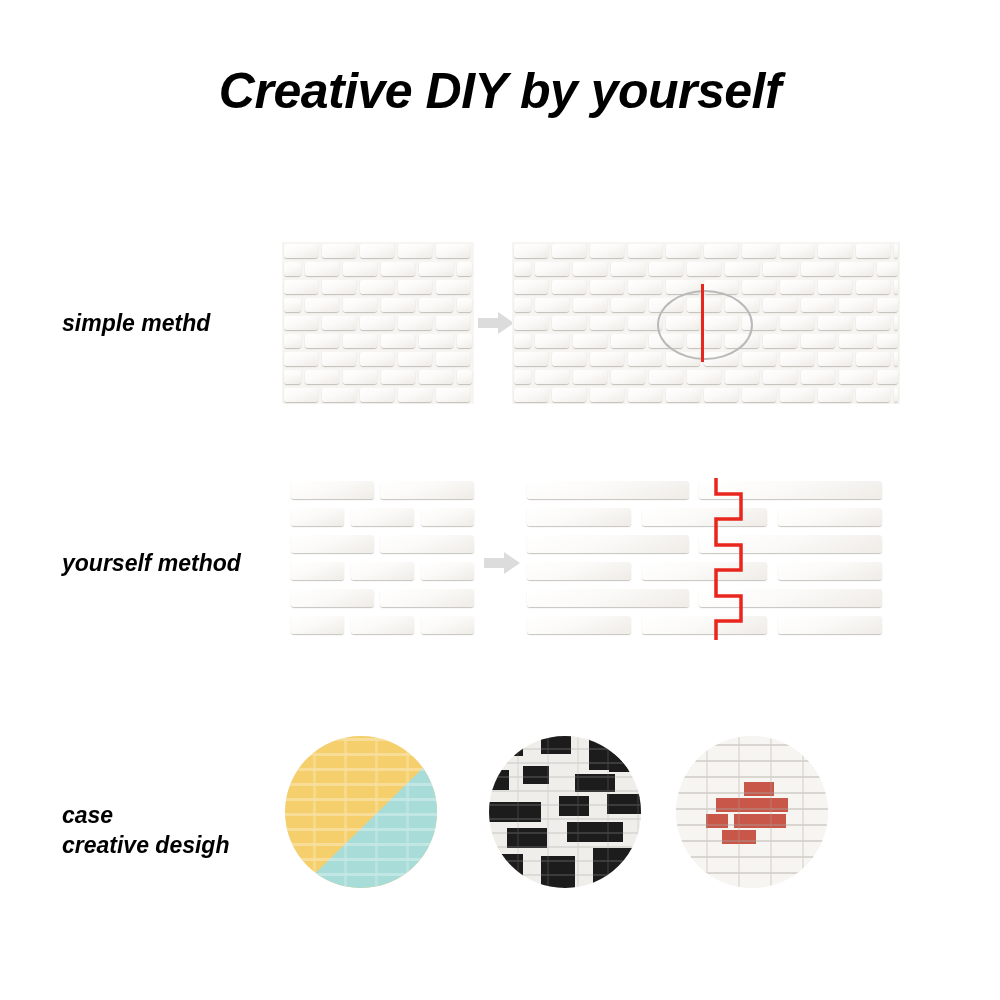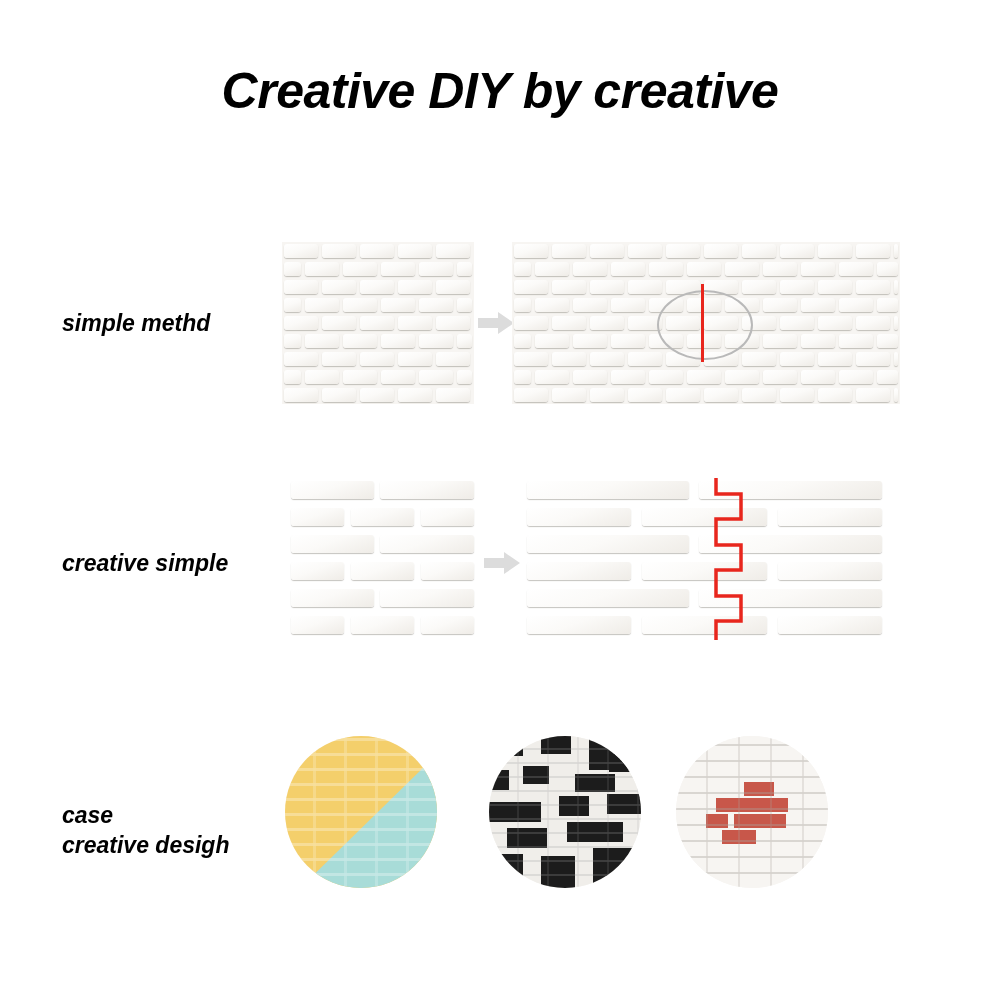--- a/index.html
+++ b/index.html
@@ -79,24 +79,24 @@
   .circle{
     position:absolute;
     border-radius:50%;
     overflow:hidden;
     background:#f7f5f2;
   }
 </style>
 </head>
 <body>
 
-<div id="page-title">Creative DIY by creative</div>
+<div id="page-title">Creative DIY by yourself</div>
 
 <div class="row-label" id="label-simple">simple methd</div>
-<div class="row-label" id="label-creative">creative simple</div>
+<div class="row-label" id="label-creative">yourself method</div>
 <div class="row-label" id="label-case">
   <div>case</div>
   <div>creative desigh</div>
 </div>
 
 <div class="panel" id="r1-left" style="left:282px;top:242px;width:192px;height:162px;">
     <div class="brick" style="left: 2px; top: 2px; width: 34px; height: 14px;"></div>
     <div class="brick" style="left: 40px; top: 2px; width: 34px; height: 14px;"></div>
     <div class="brick" style="left: 78px; top: 2px; width: 34px; height: 14px;"></div>
     <div class="brick" style="left: 116px; top: 2px; width: 34px; height: 14px;"></div>

